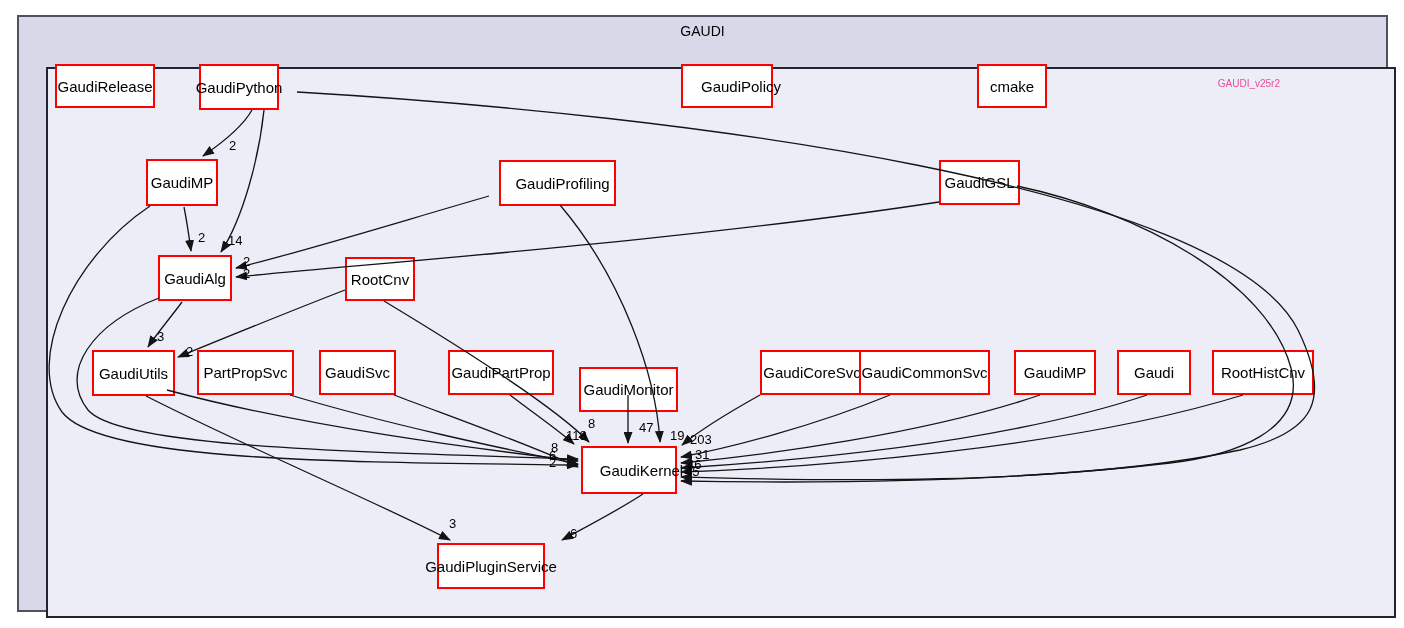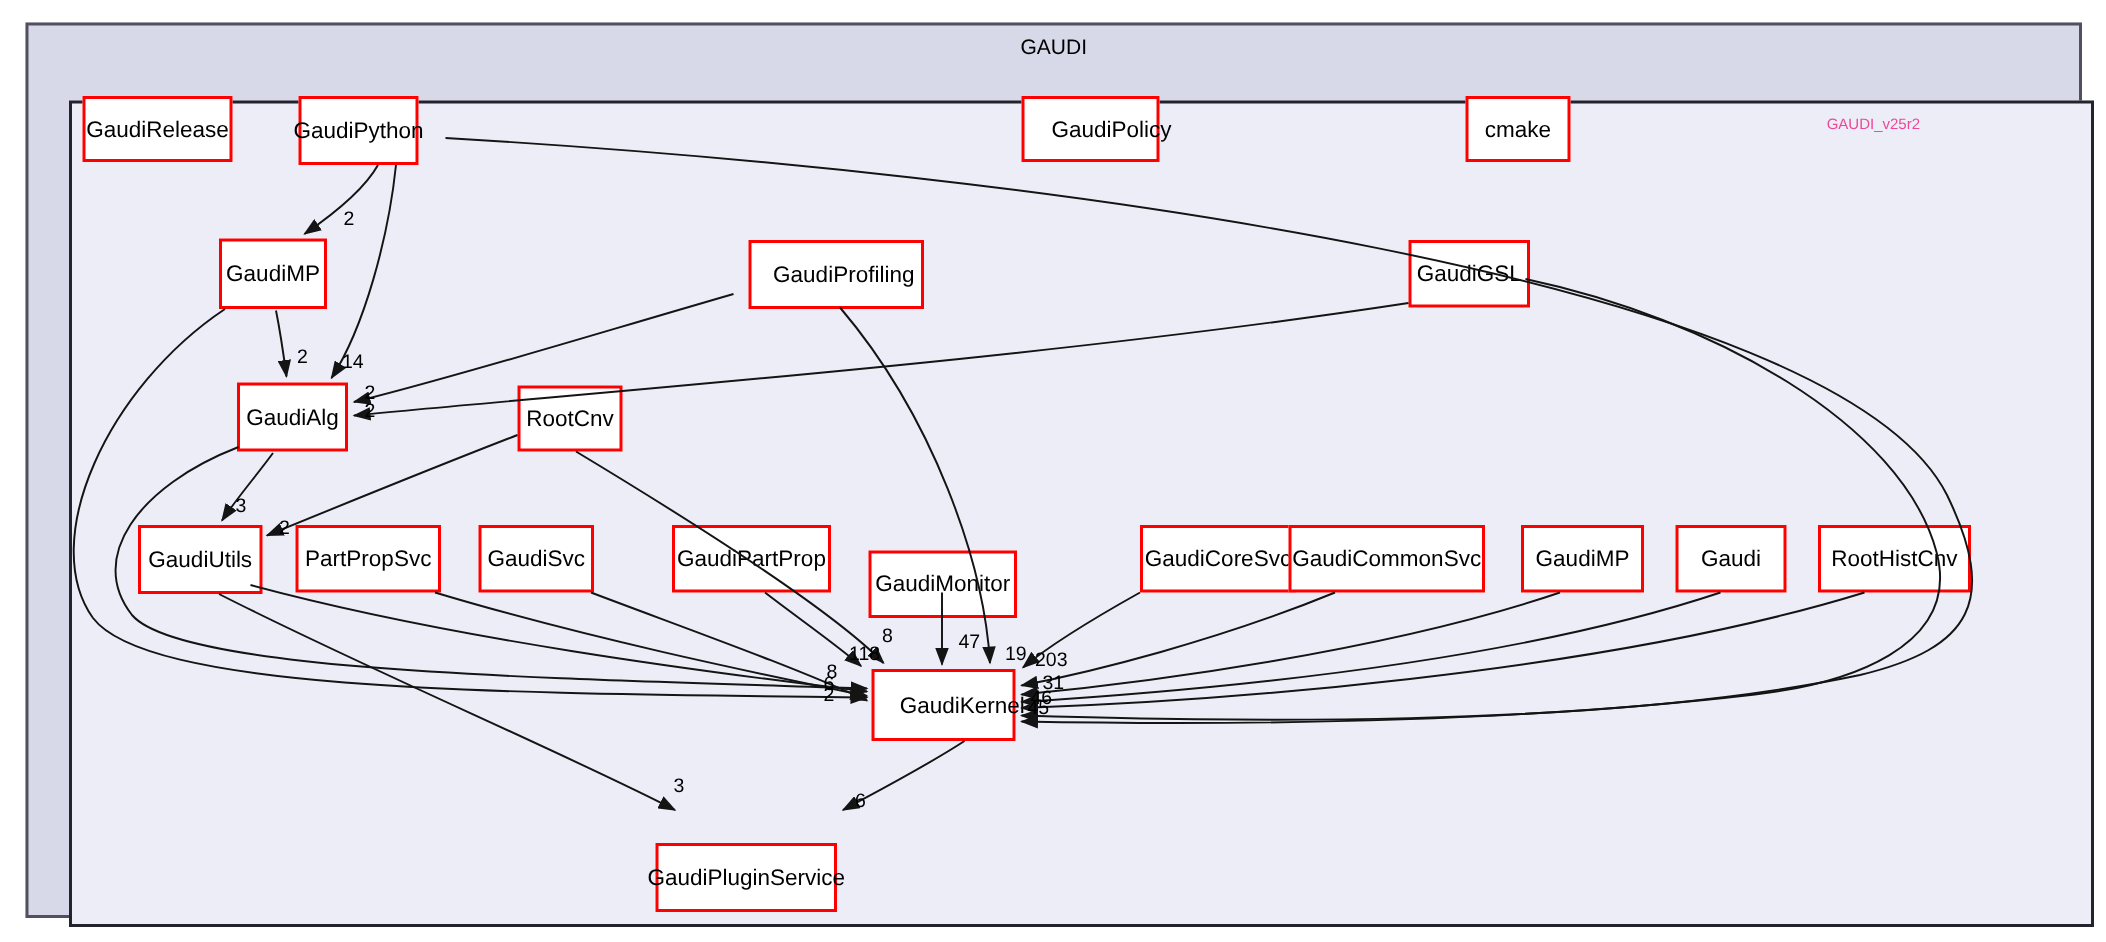--- a/index.html
+++ b/index.html
@@ -139,17 +139,17 @@
       </div>
       <div class="node" style="left: 1117px; top: 350px; width: 74px; height: 45px;">
         <span>Gaudi</span>
       </div>
       <div class="node" style="left: 1212px; top: 350px; width: 102px; height: 45px;">
         <span>RootHistCnv</span>
       </div>
       <div class="node" style="left: 581px; top: 446px; width: 96px; height: 48px; padding-left: 25px;">
         <span>GaudiKernel</span>
       </div>
-      <div class="node" style="left: 437px; top: 562px; width: 121px; height: 46px;">
+      <div class="node" style="left: 437px; top: 543px; width: 108px; height: 46px;">
         <span>GaudiPluginService</span>
       </div>
     </div>
 </div>
 
 </body></html>

